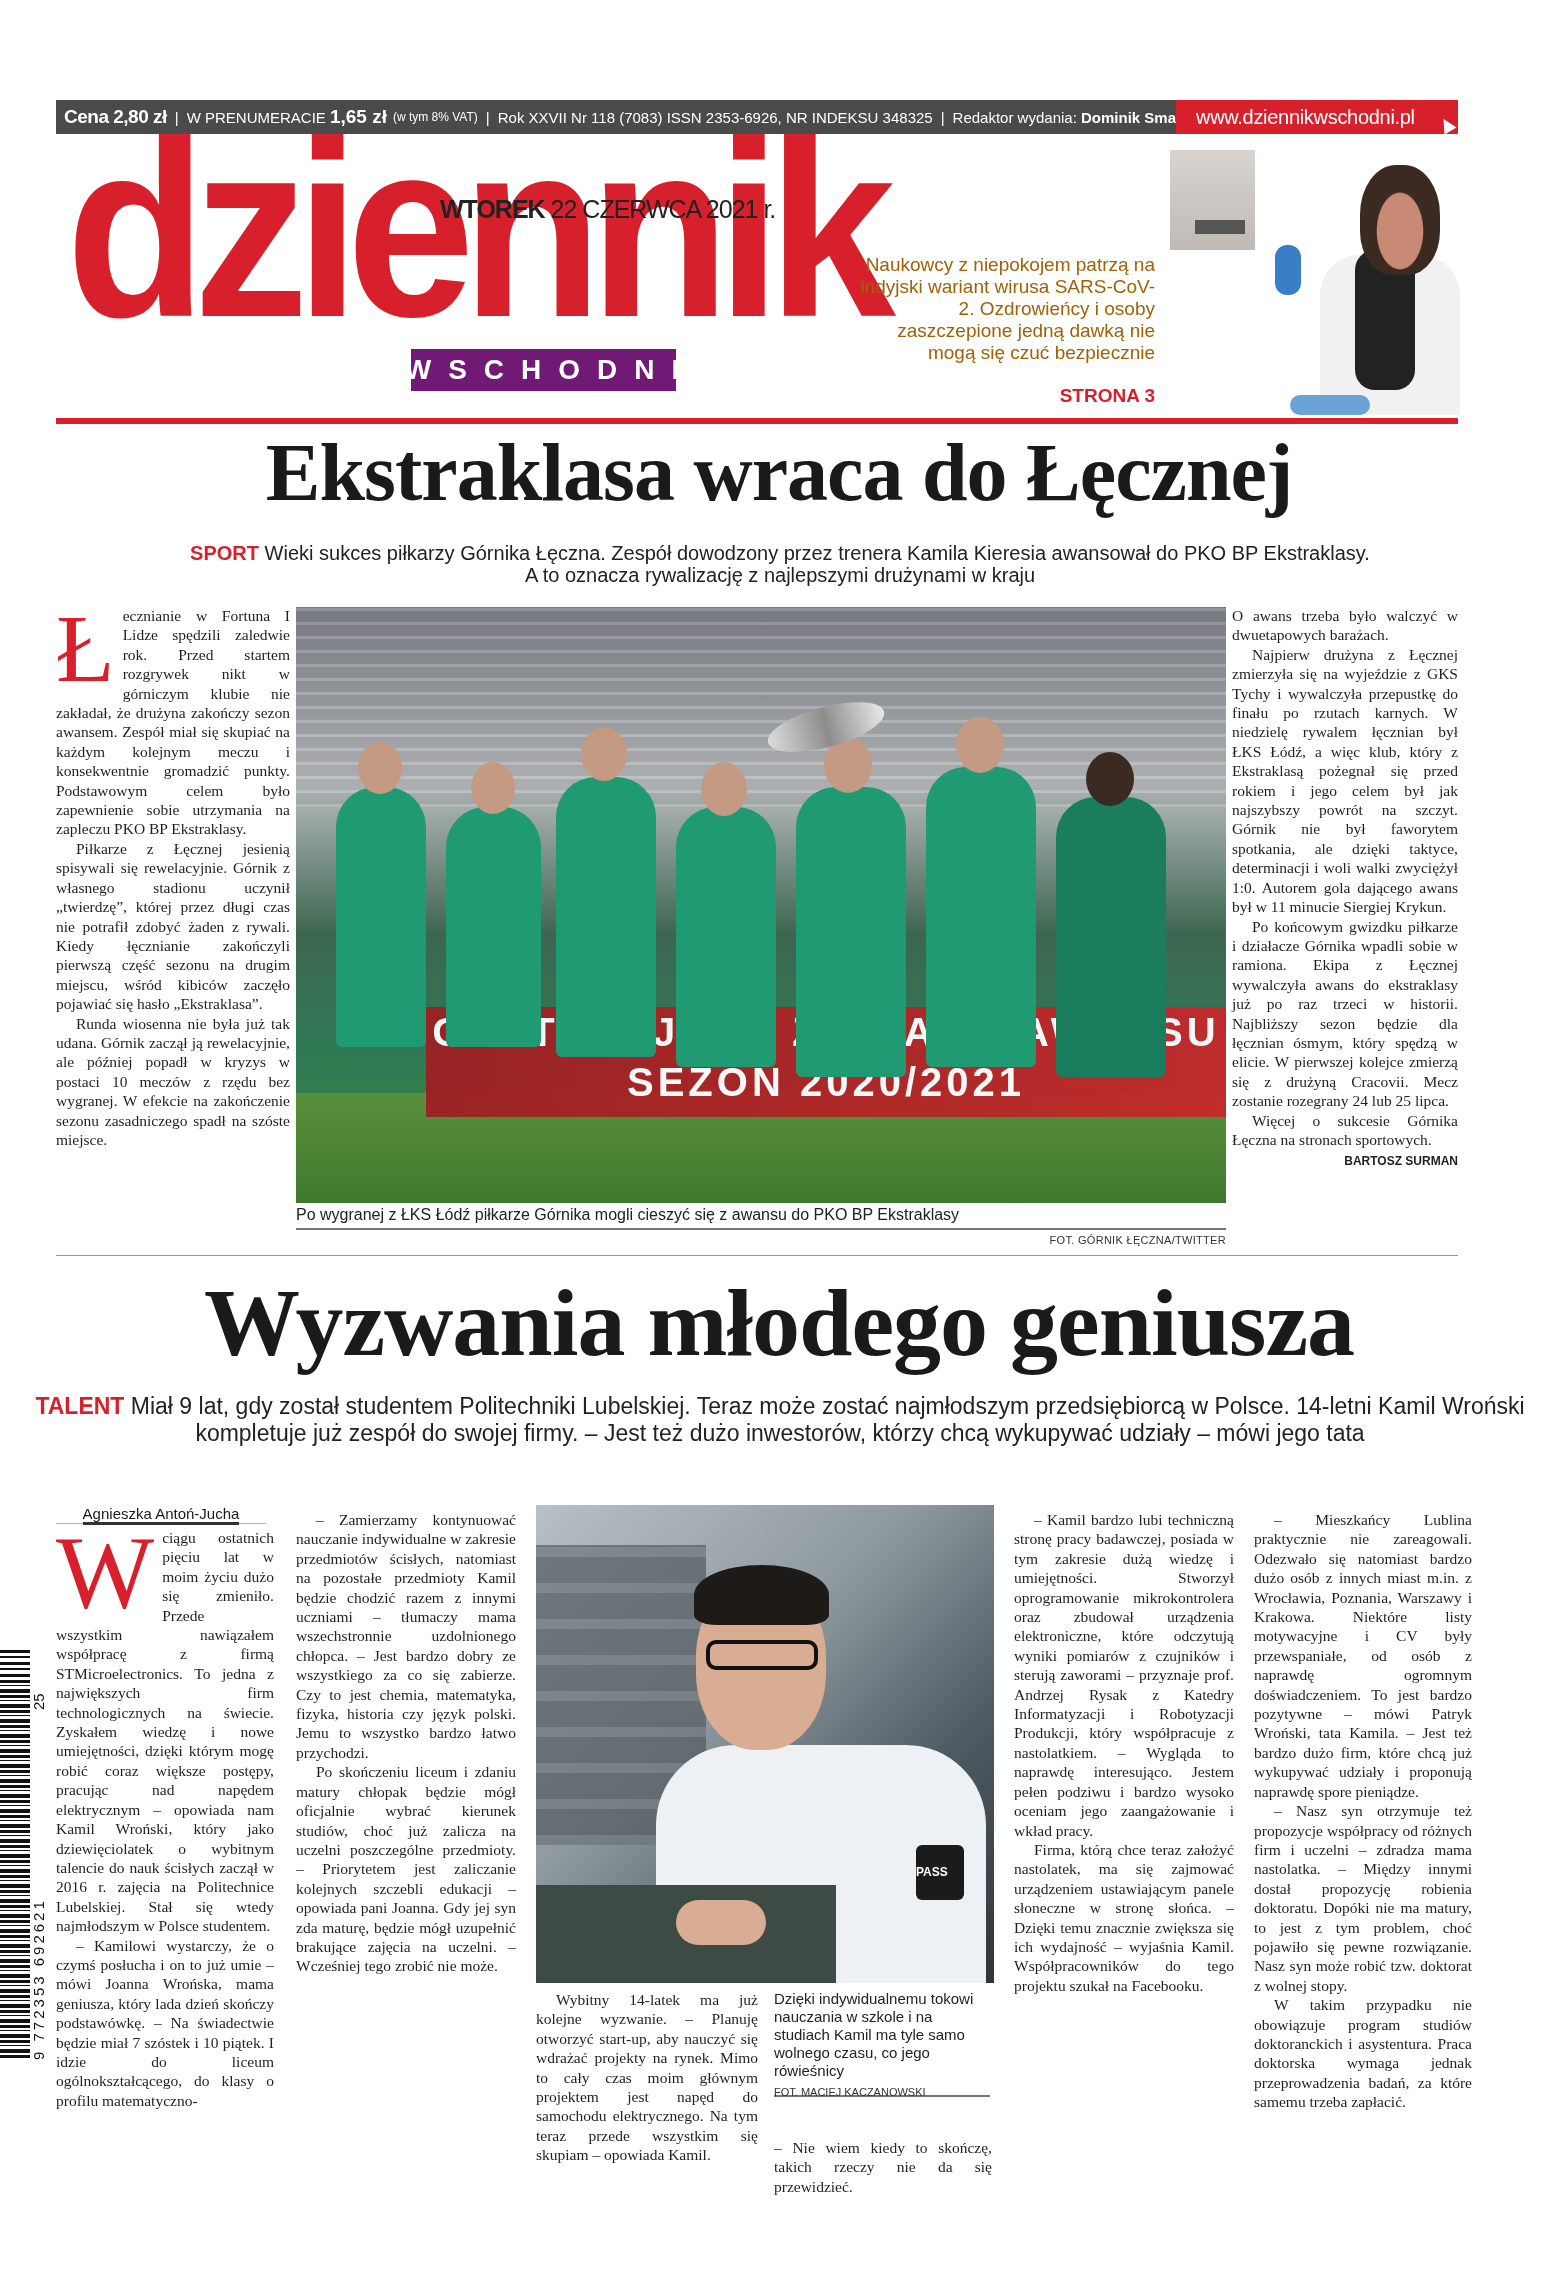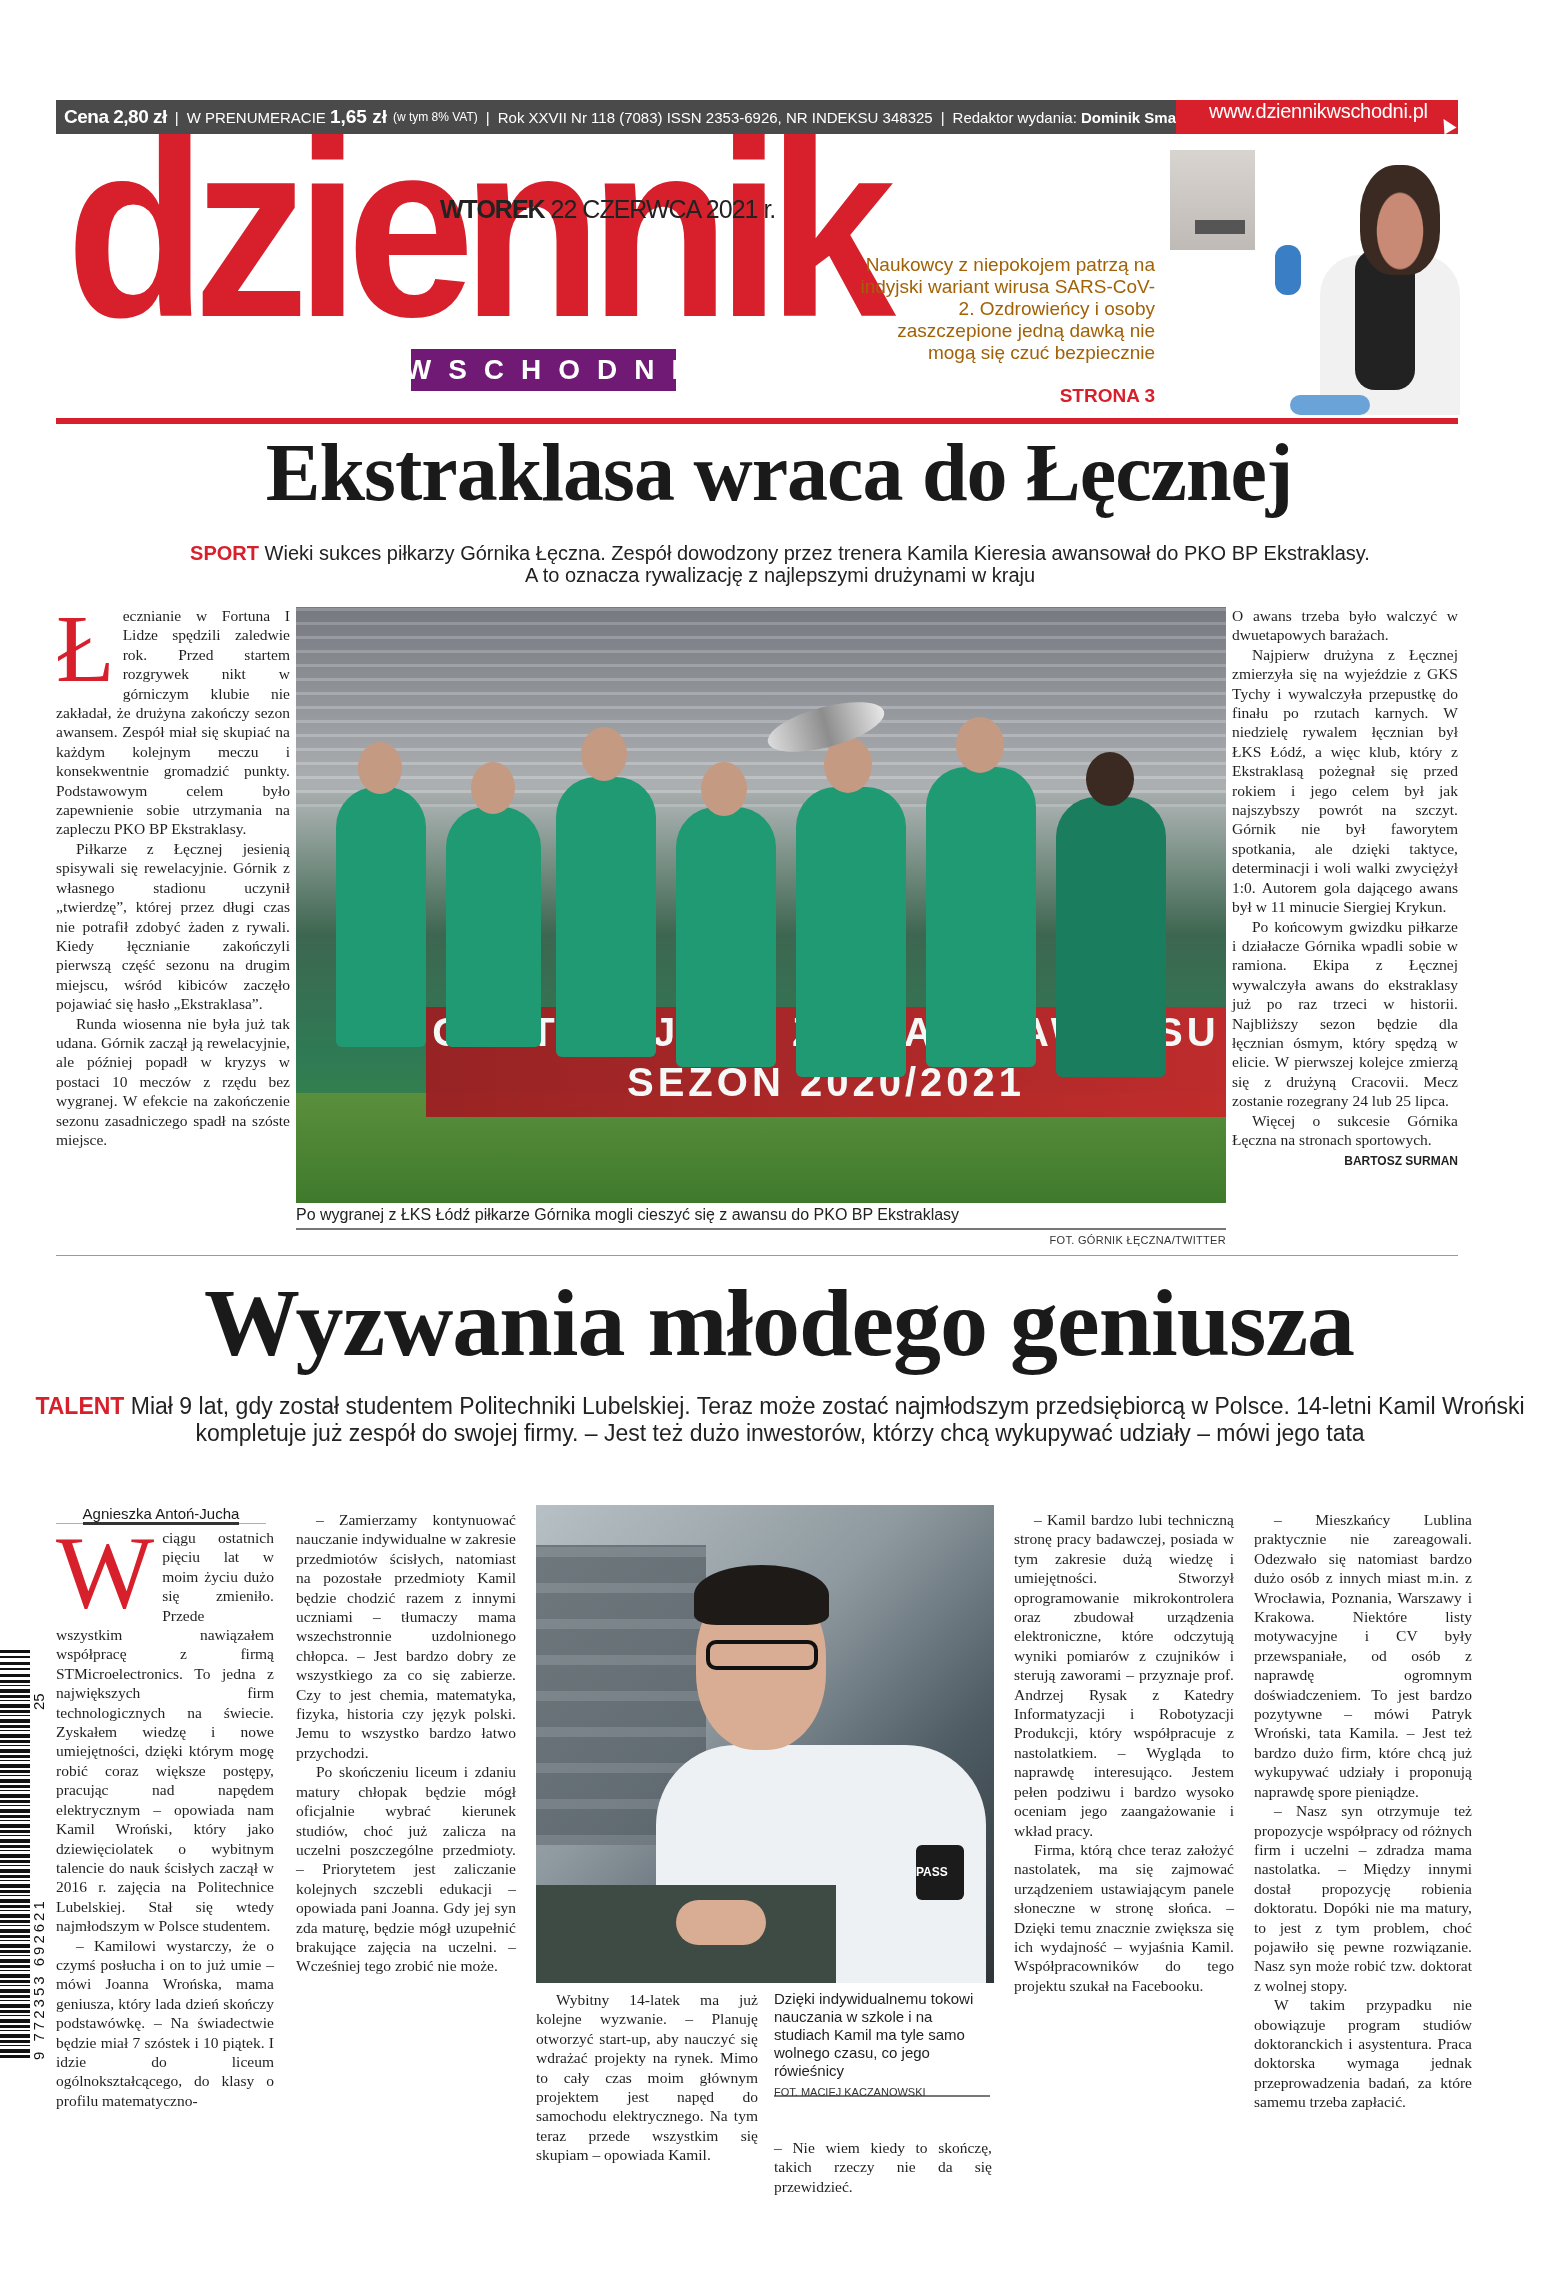--- a/index.html
+++ b/index.html
@@ -8,21 +8,21 @@
 
   
   .topbar { position: absolute; left: 56px; top: 100px; width: 1120px; height: 34px; background: #4a4a4a; color: #fff;
     font-family: "Liberation Sans", sans-serif; display: flex; align-items: center; padding-left: 8px; white-space: nowrap; font-size: 15px; transform-origin: left; }
   .topbar .price { font-weight: bold; font-size: 19px; letter-spacing: -0.5px; }
   .topbar .sep { margin: 0 8px; }
   .topbar .subs-price { font-weight: bold; font-size: 19px; margin-left: 4px; }
   .topbar .small { font-size: 12px; margin-left: 6px; }
   .topbar b { font-weight: bold; }
   .url-box { position: absolute; left: 1176px; top: 100px; width: 282px; height: 34px; background: #d7202b; color: #fff;
-    font-family: "Liberation Sans", sans-serif; font-size: 20px; display: flex; padding-left: 33px; letter-spacing: -0.3px; }
+    font-family: "Liberation Sans", sans-serif; font-size: 20px; display: flex; align-items: center; padding-left: 20px; letter-spacing: -0.3px; }
   .url-box .cursor { position: absolute; right: 4px; bottom: 2px; width: 0; height: 0; border-left: 7px solid transparent; border-right: 7px solid transparent; border-bottom: 14px solid #fff; transform: rotate(-30deg); }
 
   
   .logo { position: absolute; left: 66px; top: 145px; width: 760px; height: 245px; }
   .logo-text { position: absolute; left: 0; top: -40px; font-family: "Liberation Sans", sans-serif; font-weight: bold; color: #d7202b;
     font-size: 250px; letter-spacing: -14px; line-height: 1; transform: scaleX(0.92); transform-origin: left; }
   .logo-sub { position: absolute; left: 345px; top: 204px; width: 265px; height: 42px; background: #701a75; color: #fff;
     font-family: "Liberation Sans", sans-serif; font-weight: bold; font-size: 28px; letter-spacing: 17px; display: flex; align-items: center; justify-content: center; padding-left: 14px; }
   .date { position: absolute; left: 440px; top: 195px; font-family: "Liberation Sans", sans-serif; font-size: 25px; color: #222; letter-spacing: -1px; }
   .date b { font-weight: bold; }

